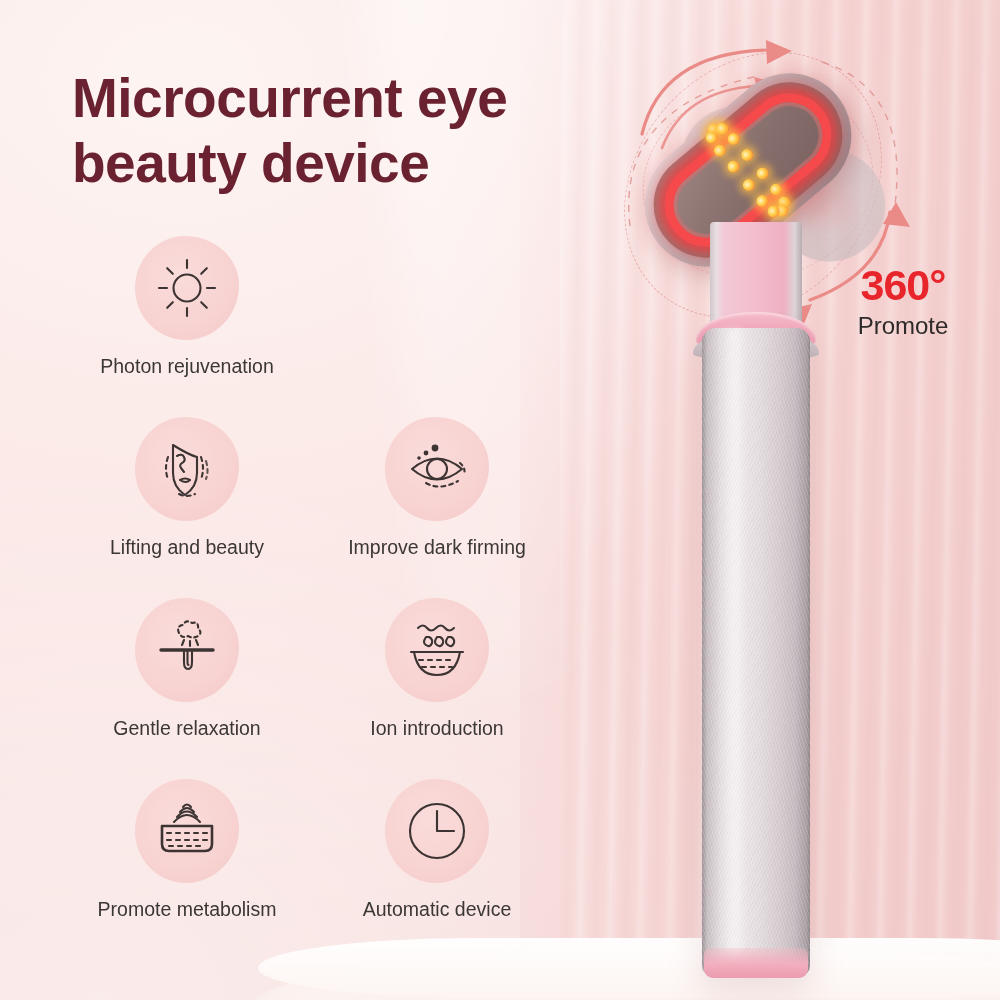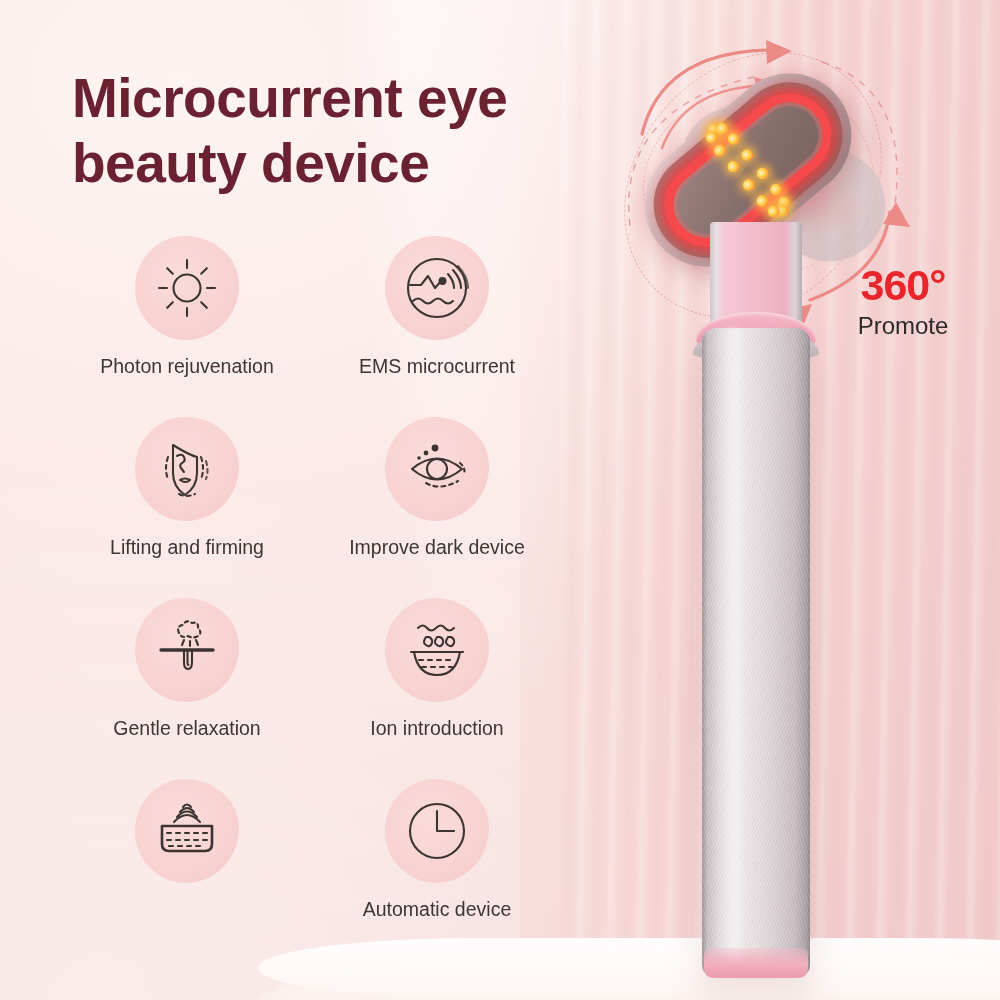--- a/index.html
+++ b/index.html
@@ -317,79 +317,61 @@
                 <line x1="45.2" y1="45.2" x2="50.8" y2="50.8"></line>
                 <line x1="50.8" y1="11.2" x2="45.2" y2="16.8"></line>
                 <line x1="16.8" y1="45.2" x2="11.2" y2="50.8"></line>
               </g>
             </svg>
           </span>
         </div>
         <div class="flabel">Photon rejuvenation</div>
       </div>
 
-      <div class="fcell">
-        <div class="blob">
-          <span>
-            <svg width="66" height="66" viewBox="0 0 66 66">
-              <g class="ic">
-                <circle cx="33" cy="33" r="29"></circle>
-                <path d="M6 30 L17 30 L24 21 L31 33 L38 25"></path>
-                <path d="M9 46 q5 -5 10 0 q5 5 10 0 q5 -5 10 0 q5 5 10 0"></path>
-                <path d="M44 19 q6 7 6 14"></path>
-                <path d="M49 15 q8 9 8 18"></path>
-                <path d="M54 11 q10 11 10 22" opacity=".75"></path>
-              </g>
-              <circle class="ic-f" cx="38.5" cy="26" r="4"></circle>
-            </svg>
-          </span>
-        </div>
-        <div class="flabel">EMS microcurrent</div>
-      </div>
     </div>
 
     <div class="frow">
       <div class="fcell">
         <div class="blob">
           <span>
             <svg width="64" height="64" viewBox="0 0 64 64">
               <g class="ic">
                 <path d="M18 8 q16 10 24 12 v16 q0 14 -12 22 q-12 -8 -12 -22 z"></path>
                 <path d="M22 19 q5 -3 7 1 q2 4 -2 6 q-3 2 -1 5 l3 4"></path>
                 <path d="M25 43 q5 -3 10 0 q-4 4 -10 0"></path>
                 <path d="M46 20 q4 12 0 22" stroke-dasharray="4 4"></path>
                 <path d="M51 24 q3 10 0 18" stroke-dasharray="4 4" opacity=".8"></path>
                 <path d="M13 20 q-4 12 0 22" stroke-dasharray="4 4"></path>
                 <path d="M24 57 q8 4 16 0" stroke-dasharray="4 4"></path>
               </g>
             </svg>
           </span>
         </div>
-        <div class="flabel">Lifting and firming</div>
+        <div class="flabel">Lifting and beauty</div>
       </div>
 
       <div class="fcell">
         <div class="blob">
           <span>
             <svg width="66" height="56" viewBox="0 0 66 56">
               <g class="ic">
                 <path d="M8 28 q25 -21 50 0 q-25 21 -50 0 z"></path>
                 <circle cx="33" cy="28" r="10"></circle>
                 <path d="M22 42 q14 8 32 -2" stroke-dasharray="4 4"></path>
                 <path d="M56 22 q6 5 4 12" stroke-dasharray="3 4"></path>
               </g>
               <g class="ic-f">
                 <circle cx="31" cy="7" r="3.4"></circle>
                 <circle cx="22" cy="12" r="2.4"></circle>
                 <circle cx="15" cy="17" r="1.8"></circle>
               </g>
             </svg>
           </span>
         </div>
-        <div class="flabel">Improve dark device</div>
+        <div class="flabel">Improve dark firming</div>
       </div>
     </div>
 
     <div class="frow">
       <div class="fcell">
         <div class="blob">
           <span>
             <svg width="66" height="62" viewBox="0 0 66 62">
               <g class="ic">
                 <path d="M25 14 q-3 -7 4 -8 q3 -6 9 -2 q7 -2 6 6 q5 3 0 7 q-5 3 -10 0 q-6 3 -9 -3 z" stroke-dasharray="3.5 3.5"></path>
@@ -442,20 +424,21 @@
                 <path d="M8 26 h50 v18 q0 7 -7 7 H15 q-7 0 -7 -7 z" stroke-width="2.6"></path>
                 <g stroke-dasharray="4 5">
                   <line x1="13" y1="33" x2="53" y2="33"></line>
                   <line x1="13" y1="40" x2="53" y2="40"></line>
                   <line x1="15" y1="46" x2="51" y2="46"></line>
                 </g>
               </g>
             </svg>
           </span>
         </div>
+        <div class="flabel">Promote metabolism</div>
       </div>
 
       <div class="fcell">
         <div class="blob">
           <span>
             <svg width="64" height="64" viewBox="0 0 64 64">
               <g class="ic" stroke-width="2.6">
                 <circle cx="32" cy="32" r="27"></circle>
                 <path d="M32 12 V32 H49"></path>
               </g>

